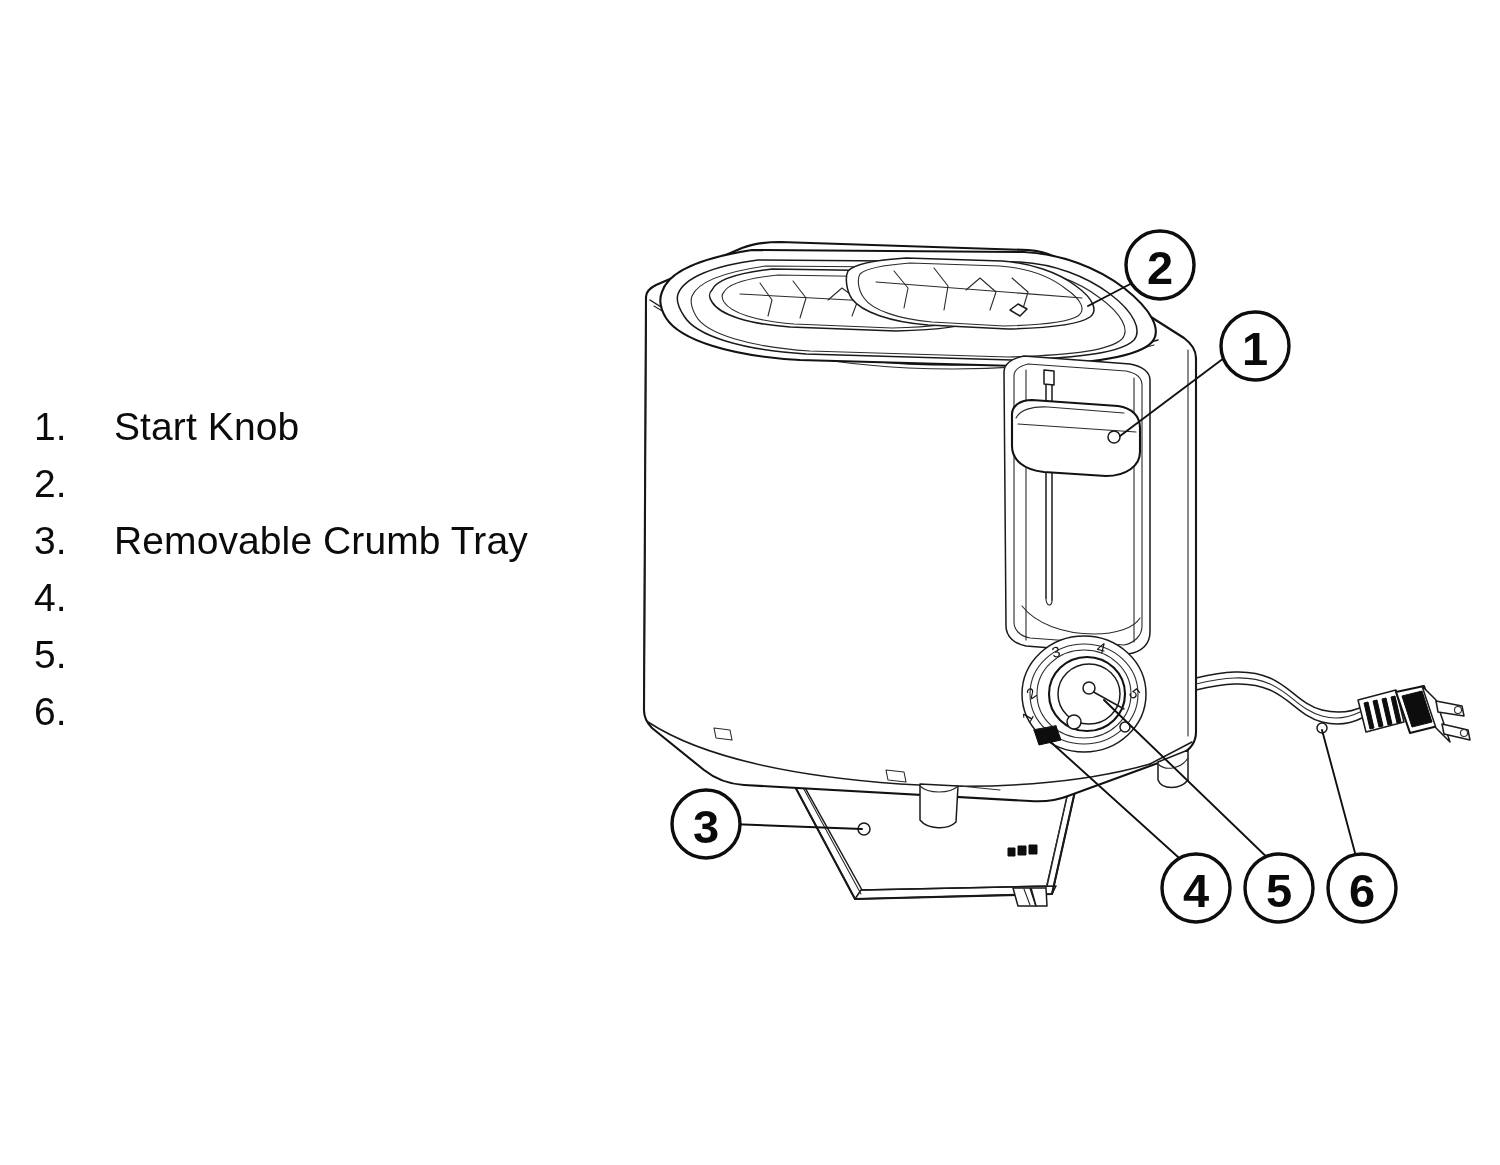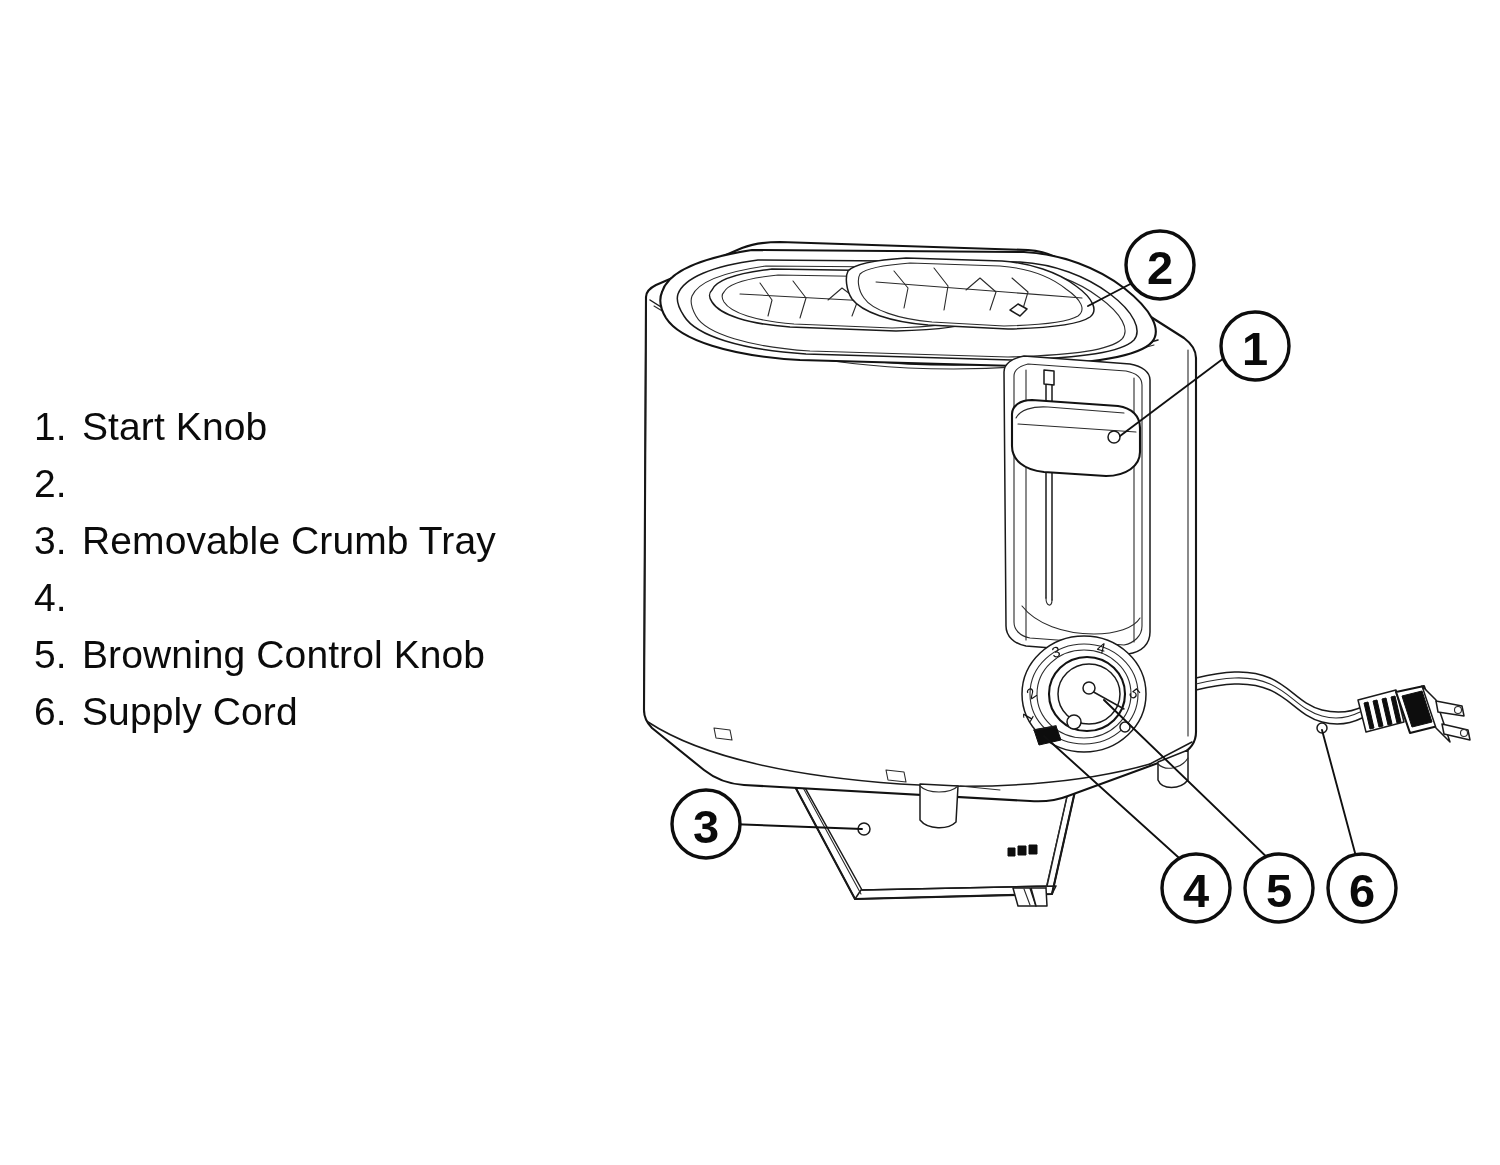--- a/index.html
+++ b/index.html
@@ -33,21 +33,21 @@
     line-height: 57px;
     font-weight: 400;
     letter-spacing: 0.1px;
     white-space: nowrap;
     color: #0b0b0b;
   }
   .legend-num {
     min-width: 48px;
     display: inline-block;
   }
-  .legend-label { display: inline-block; }
+  .legend-label { display: inline-block; margin-left: 32px; }
 
   
   #art {
     position: absolute;
     left: 0;
     top: 0;
     width: 1500px;
     height: 1165px;
   }
   #art svg { display: block; }
@@ -416,23 +416,21 @@
       <span class="legend-num">3.</span>
       <span class="legend-label">Removable Crumb Tray</span>
     </div>
 
     <div class="legend-row">
       <span class="legend-num">4.</span>
     </div>
 
     <div class="legend-row">
       <span class="legend-num">5.</span>
-      <span class="legend-label">Browning Control Knob</span>
     </div>
 
     <div class="legend-row">
       <span class="legend-num">6.</span>
-      <span class="legend-label">Supply Cord</span>
     </div>
 
   </div>
 
 </div>
 
 </body></html>

